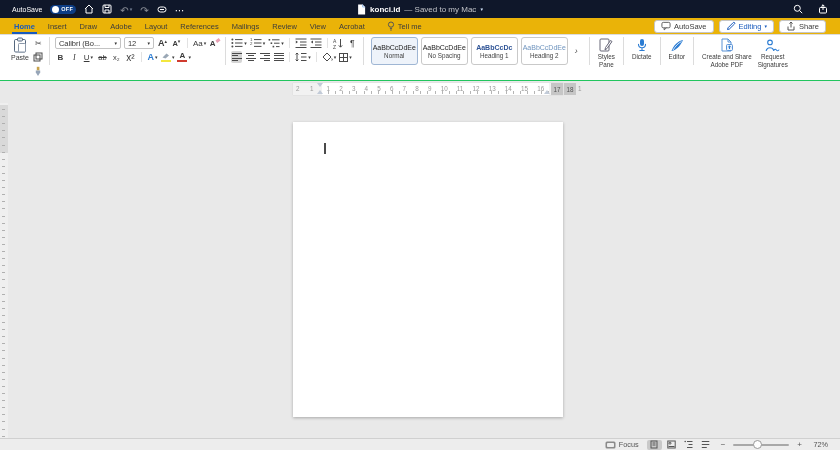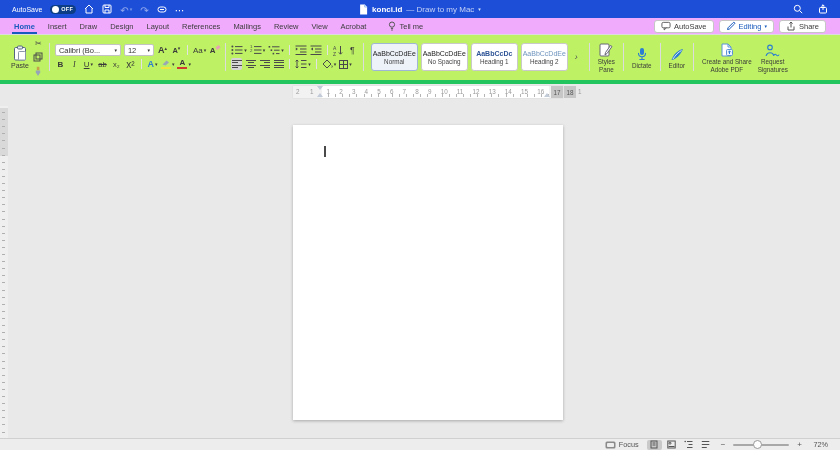--- a/index.html
+++ b/index.html
@@ -1,51 +1,51 @@
 <!DOCTYPE html>
 <html><head>
 <meta charset="utf-8">
 <style>
 *{box-sizing:border-box;margin:0;padding:0}
 html,body{width:840px;height:450px}
 body{font-family:"Liberation Sans","DejaVu Sans",sans-serif;background:#e9e9e9;overflow:hidden}
 .app{width:840px;height:450px;display:flex;flex-direction:column;overflow:hidden}
 
 
-.titlebar{flex:0 0 18px;background:#1d4ed8;display:flex;align-items:center;padding:0 12px;position:relative}
+.titlebar{flex:0 0 18px;background:#0f172a;display:flex;align-items:center;padding:0 12px;position:relative}
 .tb-left{display:flex;align-items:center;gap:8px}
 .tb-autosave{color:#fff;font-size:7px}
 .toggle{width:26px;height:9px;border-radius:5px;background:#0d3d85;display:flex;align-items:center;gap:2px;padding:0 2px;cursor:pointer}
 .knob{width:7px;height:7px;border-radius:50%;background:#fff;flex:0 0 7px}
 .toggle em{font-style:normal;color:#fff;font-size:5.5px;font-weight:700;letter-spacing:.2px}
 .tbtn{display:inline-flex;align-items:center;color:#fff;gap:1px}
 .dim{opacity:.5}
 .i-undo:before{content:"↶";font-size:10px;line-height:10px}
 .i-redo:before{content:"↷";font-size:10px;line-height:10px}
 .i-ellipsis:before{content:"⋯";font-size:10px;line-height:8px}
 .car:before{content:"▾";font-size:5px;line-height:5px;display:block}
 .tb-car:before{color:#cfe0f7}
 .tb-center{position:absolute;left:50%;top:0;height:100%;transform:translateX(-50%);display:flex;align-items:center;gap:4px;color:#fff;font-size:8px;white-space:nowrap}
 .tb-center b{font-weight:700}
 .tb-center .st{color:rgba(255,255,255,.72)}
 .tb-right{margin-left:auto;display:flex;gap:15px;align-items:center}
 
 
-.tabrow{flex:0 0 17px;background:#f0abfc;border-bottom:1px solid #dcdcdc;display:flex;align-items:center;padding:0 14px}
+.tabrow{flex:0 0 17px;background:#eab308;border-bottom:1px solid #dcdcdc;display:flex;align-items:center;padding:0 14px}
 .tabs{display:flex;align-items:center;gap:13px;height:100%}
 .tab{font-size:7.5px;color:#3c3c3c;height:100%;display:flex;align-items:center;position:relative;cursor:pointer;white-space:nowrap}
 .tab.active{color:#185abd;font-weight:700}
 .tab.active:after{content:"";position:absolute;left:-2px;right:-2px;bottom:0;height:2px;background:#185abd}
 .tellme{display:flex;align-items:center;gap:3px;margin-left:9px;font-size:7.5px;color:#3c3c3c;cursor:pointer}
 .tacts{margin-left:auto;display:flex;gap:5px}
 .tbn{display:flex;align-items:center;gap:3px;border:1px solid #c6c6c6;background:#fff;border-radius:3px;height:13px;padding:0 6px;font-size:7.5px;color:#3c3c3c;cursor:pointer;white-space:nowrap}
 .tbn.editing{color:#185abd}
 
 
-.ribbon{flex:0 0 37px;background:#bef264;border-bottom:4px solid #22c55e;display:flex;align-items:center;padding:2px 8px 3px}
+.ribbon{flex:0 0 37px;background:#ffffff;border-bottom:1px solid #22c55e;display:flex;align-items:flex-start;padding:2px 8px 3px}
 .sep{width:1px;height:28px;background:#dcdcdc;margin:0 5px;flex:0 0 1px}
 .msep{width:1px;height:10px;background:#e2e2e2;margin:0 2px;flex:0 0 1px}
 .grp{display:flex;flex-direction:column;justify-content:center;gap:2px}
 .row{display:flex;align-items:center;gap:3px}
 .rb{display:inline-flex;align-items:center;justify-content:center;min-width:11px;height:12px;color:#3a3a3a;font-size:8px;border-radius:2px;gap:1px;cursor:pointer}
 .rb.on{background:#d5d5d5}
 .paste{display:flex;flex-direction:column;align-items:center;font-size:7px;color:#3a3a3a;padding:0 3px;cursor:pointer;gap:1px}
 .clipcol{display:flex;flex-direction:column;gap:2px;align-items:center;margin-left:1px}
 .i-scissors:before{content:"✂";font-size:8px;color:#4a4a4a;line-height:8px}
 .cmb{height:12px;border:1px solid #c3c3c3;border-radius:2px;background:#fff;display:flex;align-items:center;font-size:7.5px;color:#333;padding:0 3px;gap:3px;cursor:pointer;white-space:nowrap}
@@ -158,21 +158,21 @@
       <span class="tbtn">
           <i class="i-ellipsis"></i>
         </span>
     </div>
     <div class="tb-center">
       <svg width="9" height="11" viewBox="0 0 9 11">
           <path d="M1 .5 h4.5 L8 3 v7.5 H1 Z" fill="#fff"></path>
           <path d="M5.5 .5 V3 H8" fill="none" stroke="#9cc0ef" stroke-width="1"></path>
         </svg>
       <b>konci.id</b>
-      <span class="st">— Draw to my Mac</span>
+      <span class="st">— Saved to my Mac</span>
       <i class="car tb-car"></i>
     </div>
     <div class="tb-right">
       <span class="tbtn">
           <svg width="10" height="10" viewBox="0 0 10 10" fill="none" stroke="#fff" stroke-width="1">
             <circle cx="4.3" cy="4.3" r="3"></circle>
             <path d="M6.6 6.6 L9.2 9.2"></path>
           </svg>
         </span>
       <span class="tbtn">
@@ -182,21 +182,21 @@
           </svg>
         </span>
     </div>
   </div>
 
   <div class="tabrow">
     <div class="tabs">
       <span class="tab active">Home</span>
       <span class="tab">Insert</span>
       <span class="tab">Draw</span>
-      <span class="tab">Design</span>
+      <span class="tab">Adobe</span>
       <span class="tab">Layout</span>
       <span class="tab">References</span>
       <span class="tab">Mailings</span>
       <span class="tab">Review</span>
       <span class="tab">View</span>
       <span class="tab">Acrobat</span>
       <span class="tellme">
         <svg width="8" height="11" viewBox="0 0 8 11" fill="none" stroke="#555" stroke-width="1">
             <circle cx="4" cy="3.6" r="2.6"></circle>
             <path d="M2.9 7.4 h2.2 M3.2 9 h1.6"></path>

